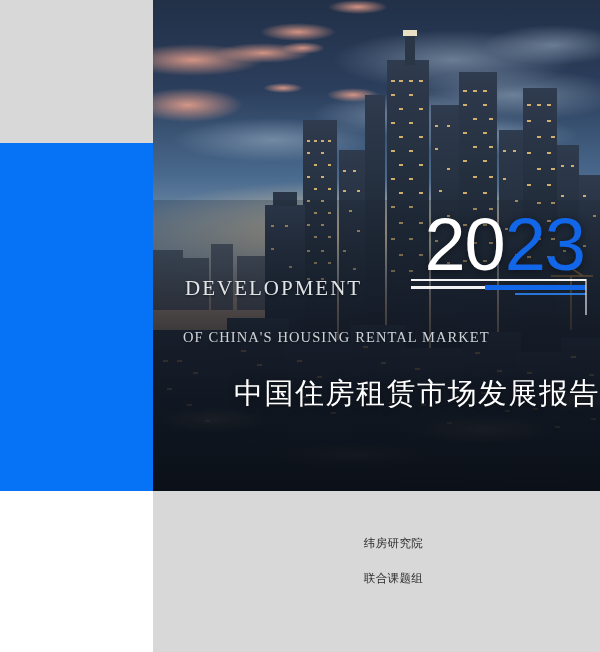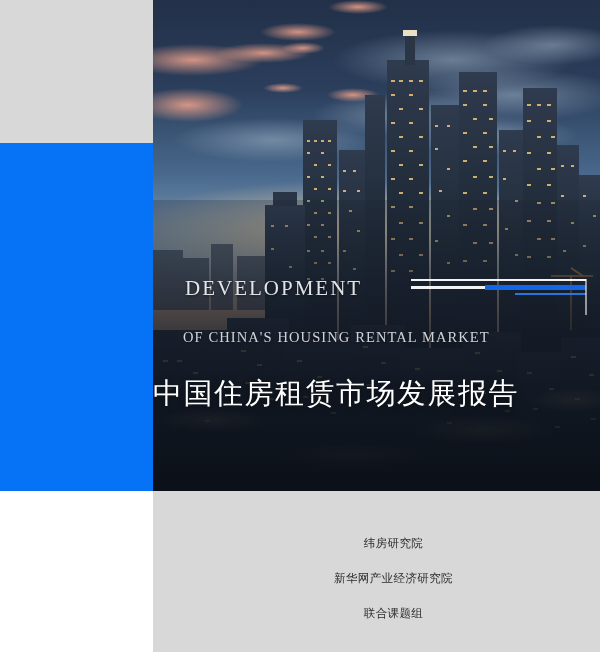--- a/index.html
+++ b/index.html
@@ -157,21 +157,21 @@
     width: 1.5px;
     height: 36px;
     background: rgba(255,255,255,0.55);
   }
 
   .cn-title {
     position: absolute;
     left: 0;
     right: 0;
     top: 374px;
-    text-align: left;
+    text-align: right;
     font-family: "DejaVu Sans", sans-serif;
     font-size: 29px;
     font-weight: 400;
     letter-spacing: 1.5px;
     color: #ffffff;
     white-space: nowrap;
     text-shadow: 0 2px 7px rgba(0,0,0,0.6);
   }
 
   
@@ -528,35 +528,37 @@
       </g>
 
       <rect x="0" y="200" width="447" height="291" fill="url(#cityFade)"></rect>
     </svg>
 
     <div class="hero-text">
       <div class="kicker">DEVELOPMENT</div>
 
       <div class="kicker-sub">OF CHINA'S HOUSING RENTAL MARKET</div>
 
+      <div class="year">
+        <span class="y-white">20</span><span class="y-blue">23</span>
+      </div>
 
       <div class="rule-wrap">
         <div class="rule-white-thin"></div>
         <div class="rule-white-thick"></div>
         <div class="rule-blue-thick"></div>
         <div class="rule-blue-thin"></div>
         <div class="rule-tick"></div>
       </div>
 
       <div class="cn-title">中国住房租赁市场发展报告</div>
     </div>
   </div>
 
   <div class="bottom-white"></div>
   <div class="bottom-band"></div>
 
   <div class="credits">
     <div class="credit-line">纬房研究院</div>
-    <div class="credit-line">新华网产业经济研究院</div>
     <div class="credit-line">联合课题组</div>
   </div>
 
 </div>
 
 </body></html>

